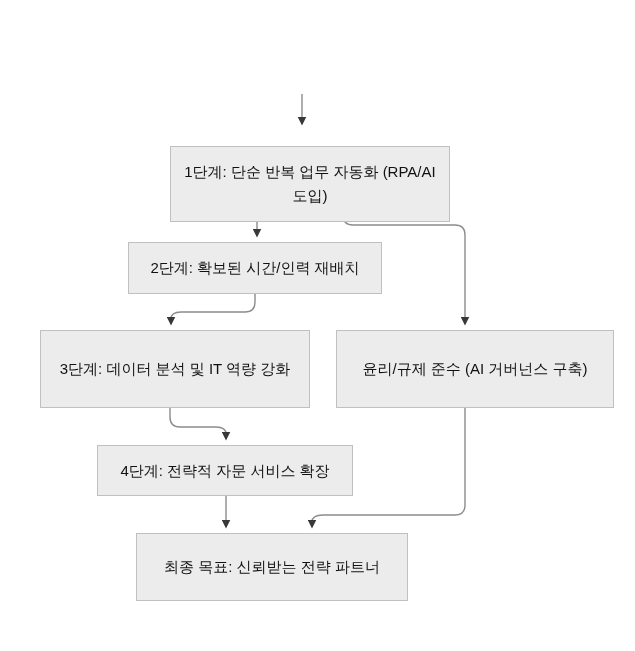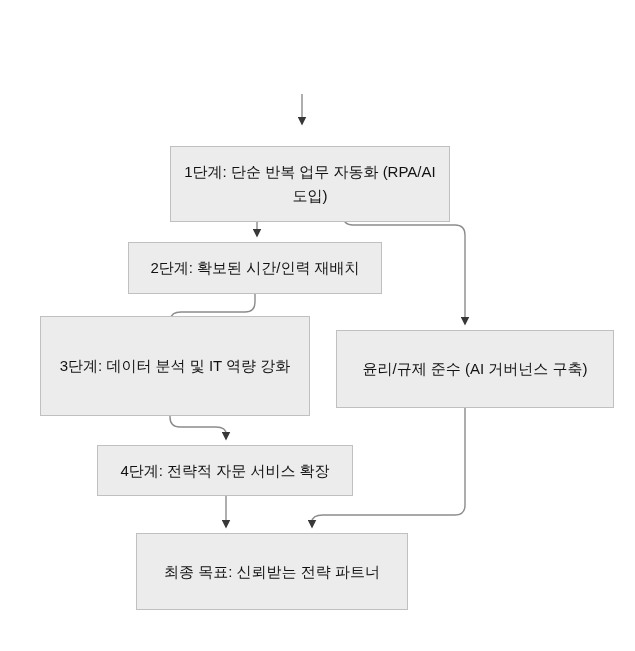--- a/index.html
+++ b/index.html
@@ -73,21 +73,21 @@
     <path class="link" marker-end="url(#arrow)" d="M226,496 V527"></path>
 
     <path class="link" marker-end="url(#arrow)" d="M465,408 V505 Q465,515 455,515 H323 Q312,515 312,522 V527"></path>
   </svg>
 
 
   <div class="node" style="left:170px; top:130px; width:280px; height:76px;margin-top:16px;">1단계: 단순 반복 업무 자동화 (RPA/AI 도입)</div>
 
   <div class="node" style="left:128px; top:242px; width:254px; height:52px;">2단계: 확보된 시간/인력 재배치</div>
 
-  <div class="node" style="left:40px;  top:316px; width:270px; height:100px;">3단계: 데이터 분석 및 IT 역량 강화</div>
+  <div class="node" style="left:40px;  top:330px; width:270px; height:78px;">3단계: 데이터 분석 및 IT 역량 강화</div>
 
   <div class="node" style="left:336px; top:330px; width:278px; height:78px;">윤리/규제 준수 (AI 거버넌스 구축)</div>
 
   <div class="node" style="left:97px;  top:445px; width:256px; height:51px;">4단계: 전략적 자문 서비스 확장</div>
 
-  <div class="node" style="left:136px; top:533px; width:272px; height:77px;">최종 목표: 신뢰받는 전략 파트너</div>
+  <div class="node" style="left:136px; top:533px; width:272px; height:68px;">최종 목표: 신뢰받는 전략 파트너</div>
 
 </div>
 
 </body></html>

